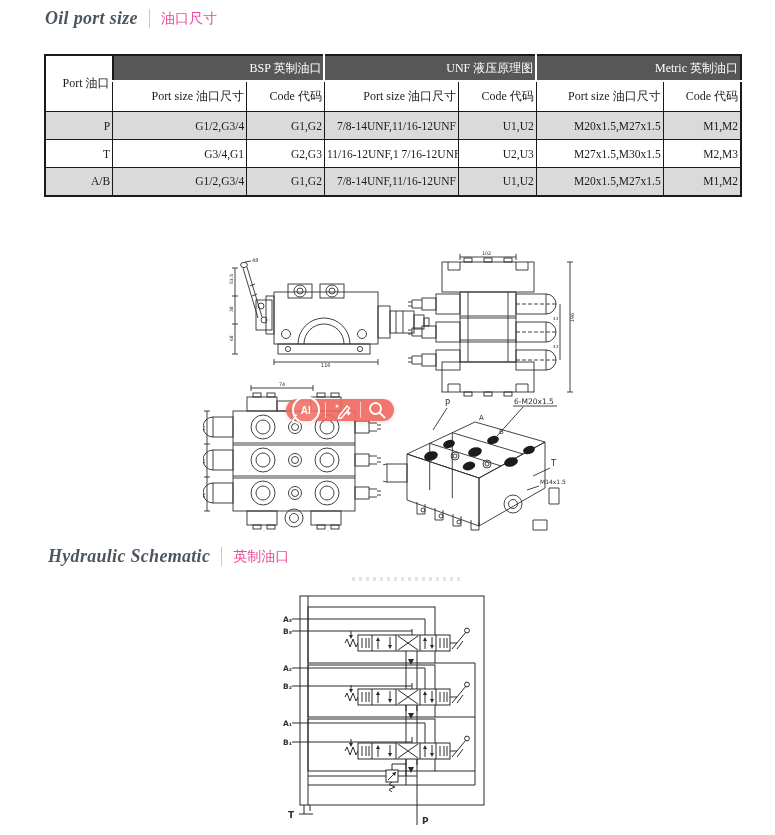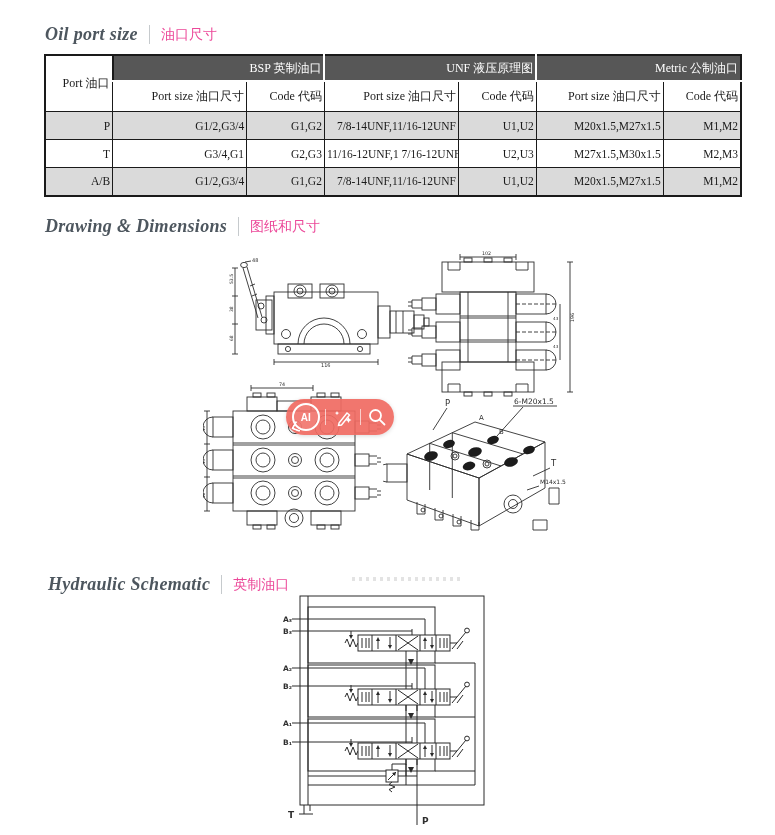--- a/index.html
+++ b/index.html
@@ -21,40 +21,40 @@
   th.grp-first{border-left-color:#1a1a1a;}
   th.grp-last{border-right-color:#1a1a1a;}
   th.portcol{background:#ffffff;font-size:12px;}
   tr.subhead th{height:29px;background:#ffffff;font-size:12px;border-radius:9px;}
   tr.datarow{height:28px;}
   tr.shade td{background:#dadada;}
   
   .dwg{position:absolute;}
   svg text{font-family:"DejaVu Sans","Liberation Sans",sans-serif;fill:#2e2e2e;}
   
-  .ai-toolbar{position:absolute;left:286px;top:399px;width:108px;height:36px;border-radius:19px;
+  .ai-toolbar{position:absolute;left:286px;top:399px;width:108px;height:22px;border-radius:19px;
       background:rgba(240,106,98,0.92);display:flex;align-items:center;justify-content:space-evenly;
       z-index:5;box-shadow:0 1px 4px rgba(0,0,0,0.15);}
   .ai-bubble{position:relative;width:24px;height:24px;border:2px solid #fff;border-radius:50%;
       display:flex;align-items:center;justify-content:center;background:rgba(255,255,255,0.08);cursor:pointer;}
   .ai-bubble::after{content:"";position:absolute;left:-1px;bottom:-2px;width:7px;height:7px;
       background:transparent;border-left:2px solid #fff;border-bottom:2px solid #fff;
       transform:rotate(20deg) skew(-10deg);border-bottom-left-radius:2px;}
   .ai-bubble span{color:#fff;font:bold 10px "Liberation Sans","DejaVu Sans",sans-serif;}
   .tb-div{width:1px;height:16px;background:rgba(255,255,255,0.65);}
   .tb-btn{width:22px;height:22px;display:flex;align-items:center;justify-content:center;cursor:pointer;}
   .wm{position:absolute;left:352px;top:577px;width:108px;height:4px;opacity:.8;
       background:repeating-linear-gradient(90deg,#dcdcdc 0 3px,transparent 3px 7px);}
 </style>
 </head>
 <body>
 
 <div class="page">
 
-  <div class="sec-h" style="left:45px;top:24px;">
+  <div class="sec-h" style="left:45px;top:8px;">
     <span class="en">Oil port size</span>
     <span class="bar"></span>
     <span class="zh">油口尺寸</span>
   </div>
 
   <div class="tbl-wrap">
     <table>
       <colgroup>
         <col style="width:66px">
           <col style="width:131px">
@@ -62,21 +62,21 @@
         <col style="width:131px">
           <col style="width:76px">
           <col style="width:124px">
           <col style="width:76px">
       </colgroup>
       <thead>
         <tr>
           <th rowspan="2" class="portcol">Port 油口</th>
           <th colspan="2" class="grp grp-first">BSP 英制油口</th>
           <th colspan="2" class="grp">UNF 液压原理图</th>
-          <th colspan="2" class="grp grp-last">Metric 公制油口</th>
+          <th colspan="2" class="grp grp-last">Metric 英制油口</th>
         </tr>
         <tr class="subhead">
           <th>Port size 油口尺寸</th>
           <th>Code 代码</th>
           <th>Port size 油口尺寸</th>
           <th>Code 代码</th>
           <th>Port size 油口尺寸</th>
           <th>Code 代码</th>
         </tr>
       </thead>
@@ -105,25 +105,20 @@
           <td>G1,G2</td>
           <td>7/8-14UNF,11/16-12UNF</td>
           <td>U1,U2</td>
           <td>M20x1.5,M27x1.5</td>
           <td>M1,M2</td>
         </tr>
       </tbody>
     </table>
   </div>
 
-  <div class="sec-h" style="left:45px;top:216px;">
-    <span class="en">Drawing &amp; Dimensions</span>
-    <span class="bar"></span>
-    <span class="zh">图纸和尺寸</span>
-  </div>
 
   <svg class="dwg" style="left:228px;top:256px;" width="205" height="112" viewBox="0 0 205 112" stroke="#2e2e2e" fill="none" stroke-width="0.9">
 
     <line x1="30" y1="62" x2="15" y2="12"></line>
       <line x1="34" y1="61" x2="19" y2="11"></line>
     <ellipse cx="16" cy="9" rx="3.4" ry="2.6"></ellipse>
     <line x1="22" y1="30" x2="27" y2="28"></line>
       <line x1="24" y1="40" x2="29" y2="38"></line>
     <circle cx="33" cy="50" r="3"></circle>
       <circle cx="36" cy="64" r="3"></circle>
@@ -377,21 +372,21 @@
     </div>
     <div class="tb-div"></div>
     <div class="tb-btn">
       <svg width="20" height="20" viewBox="0 0 20 20" fill="none" stroke="#ffffff" stroke-width="1.8" stroke-linecap="round">
         <circle cx="8.5" cy="8.5" r="5.5"></circle>
         <line x1="12.8" y1="12.8" x2="17.5" y2="17.5"></line>
       </svg>
     </div>
   </div>
 
-  <div class="sec-h" style="left:48px;top:574px;">
+  <div class="sec-h" style="left:48px;top:546px;">
     <span class="en">Hydraulic Schematic</span>
     <span class="bar"></span>
     <span class="zh">英制油口</span>
   </div>
 
   <div class="wm"></div>
 
   <svg class="dwg" style="left:280px;top:573px;" width="222" height="260" viewBox="0 0 222 260" stroke="#2a2a2a" fill="none" stroke-width="1">
     <defs>
       <g id="dcv" stroke="#2a2a2a" fill="none" stroke-width="1">

